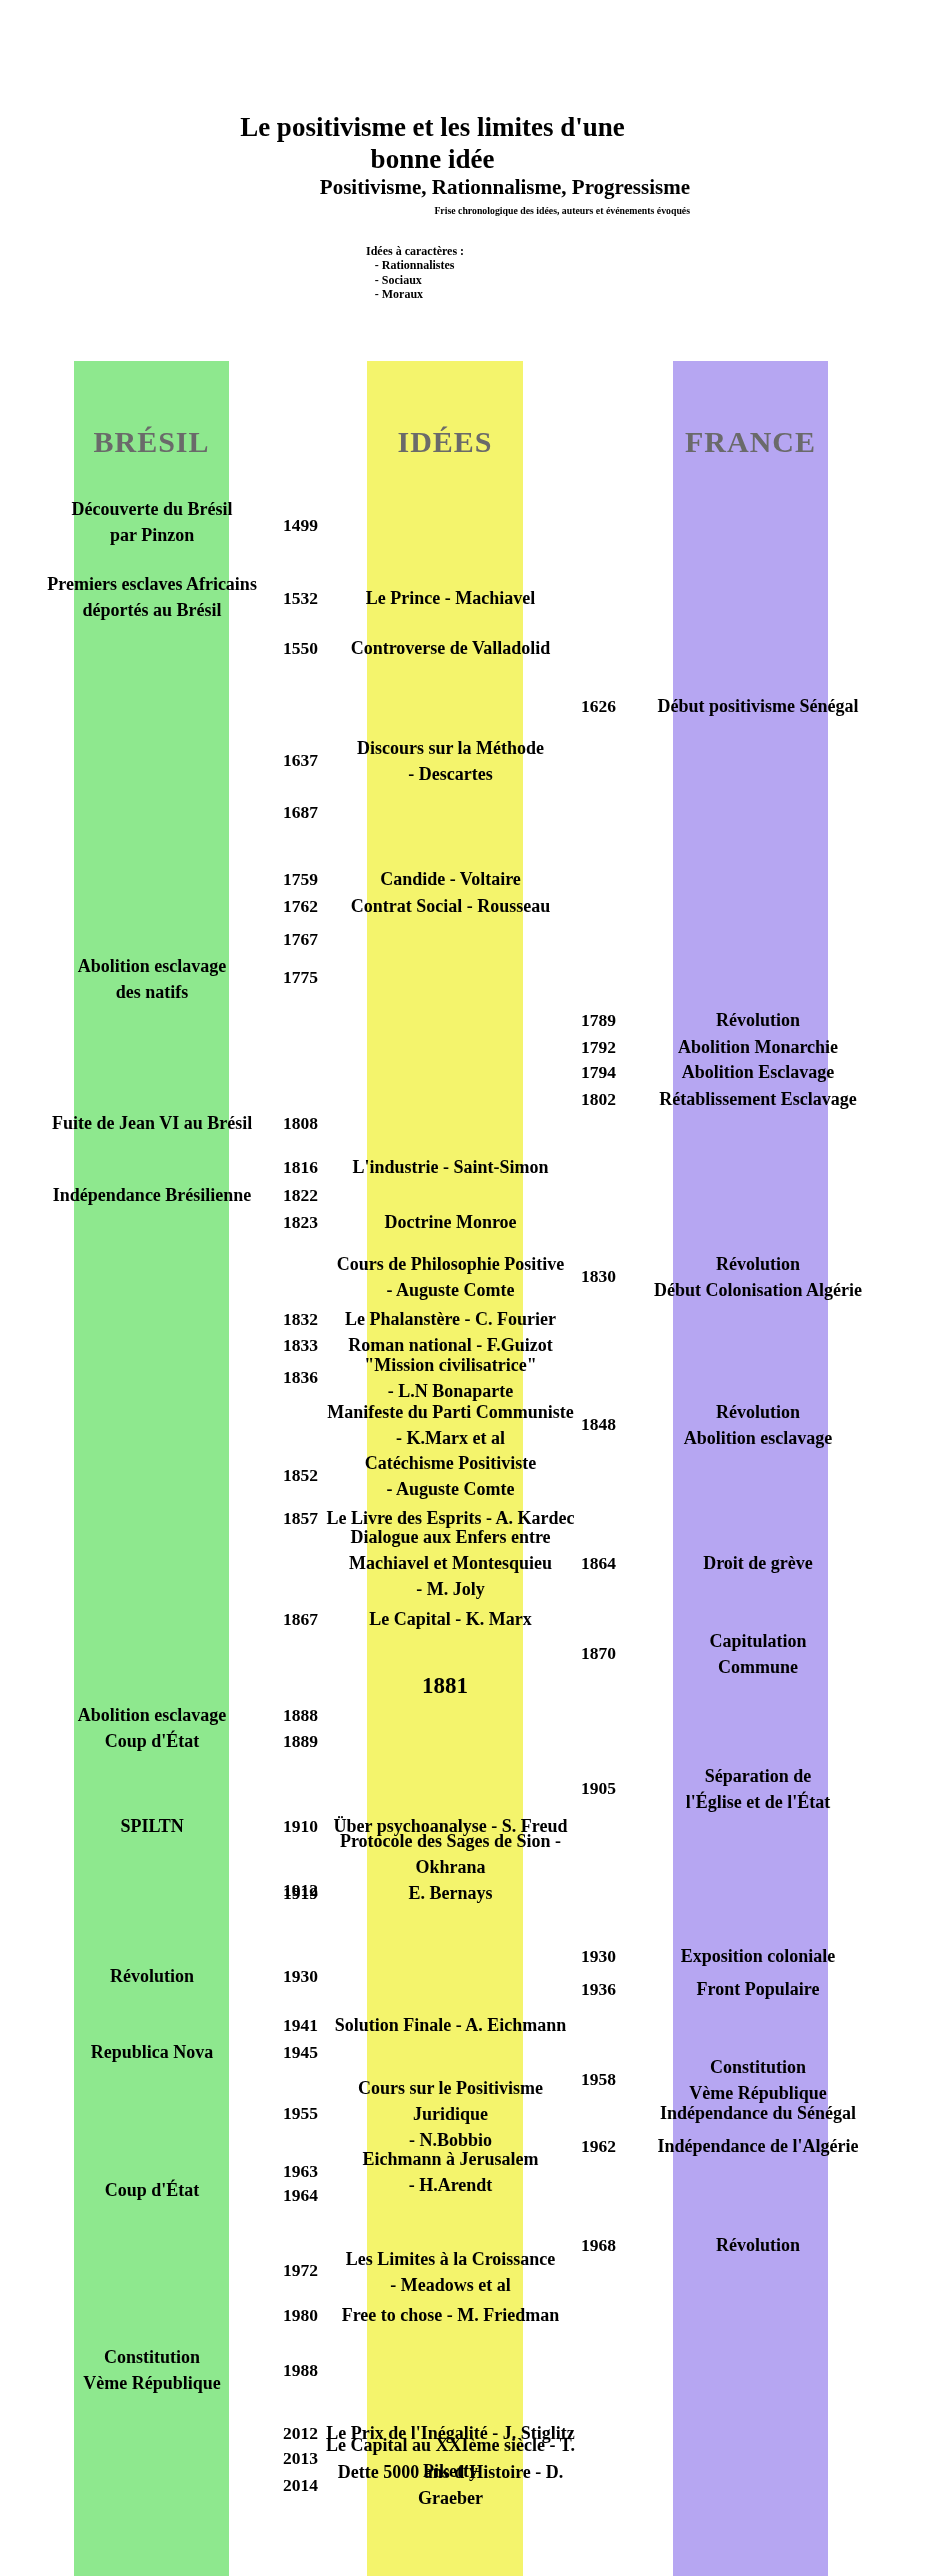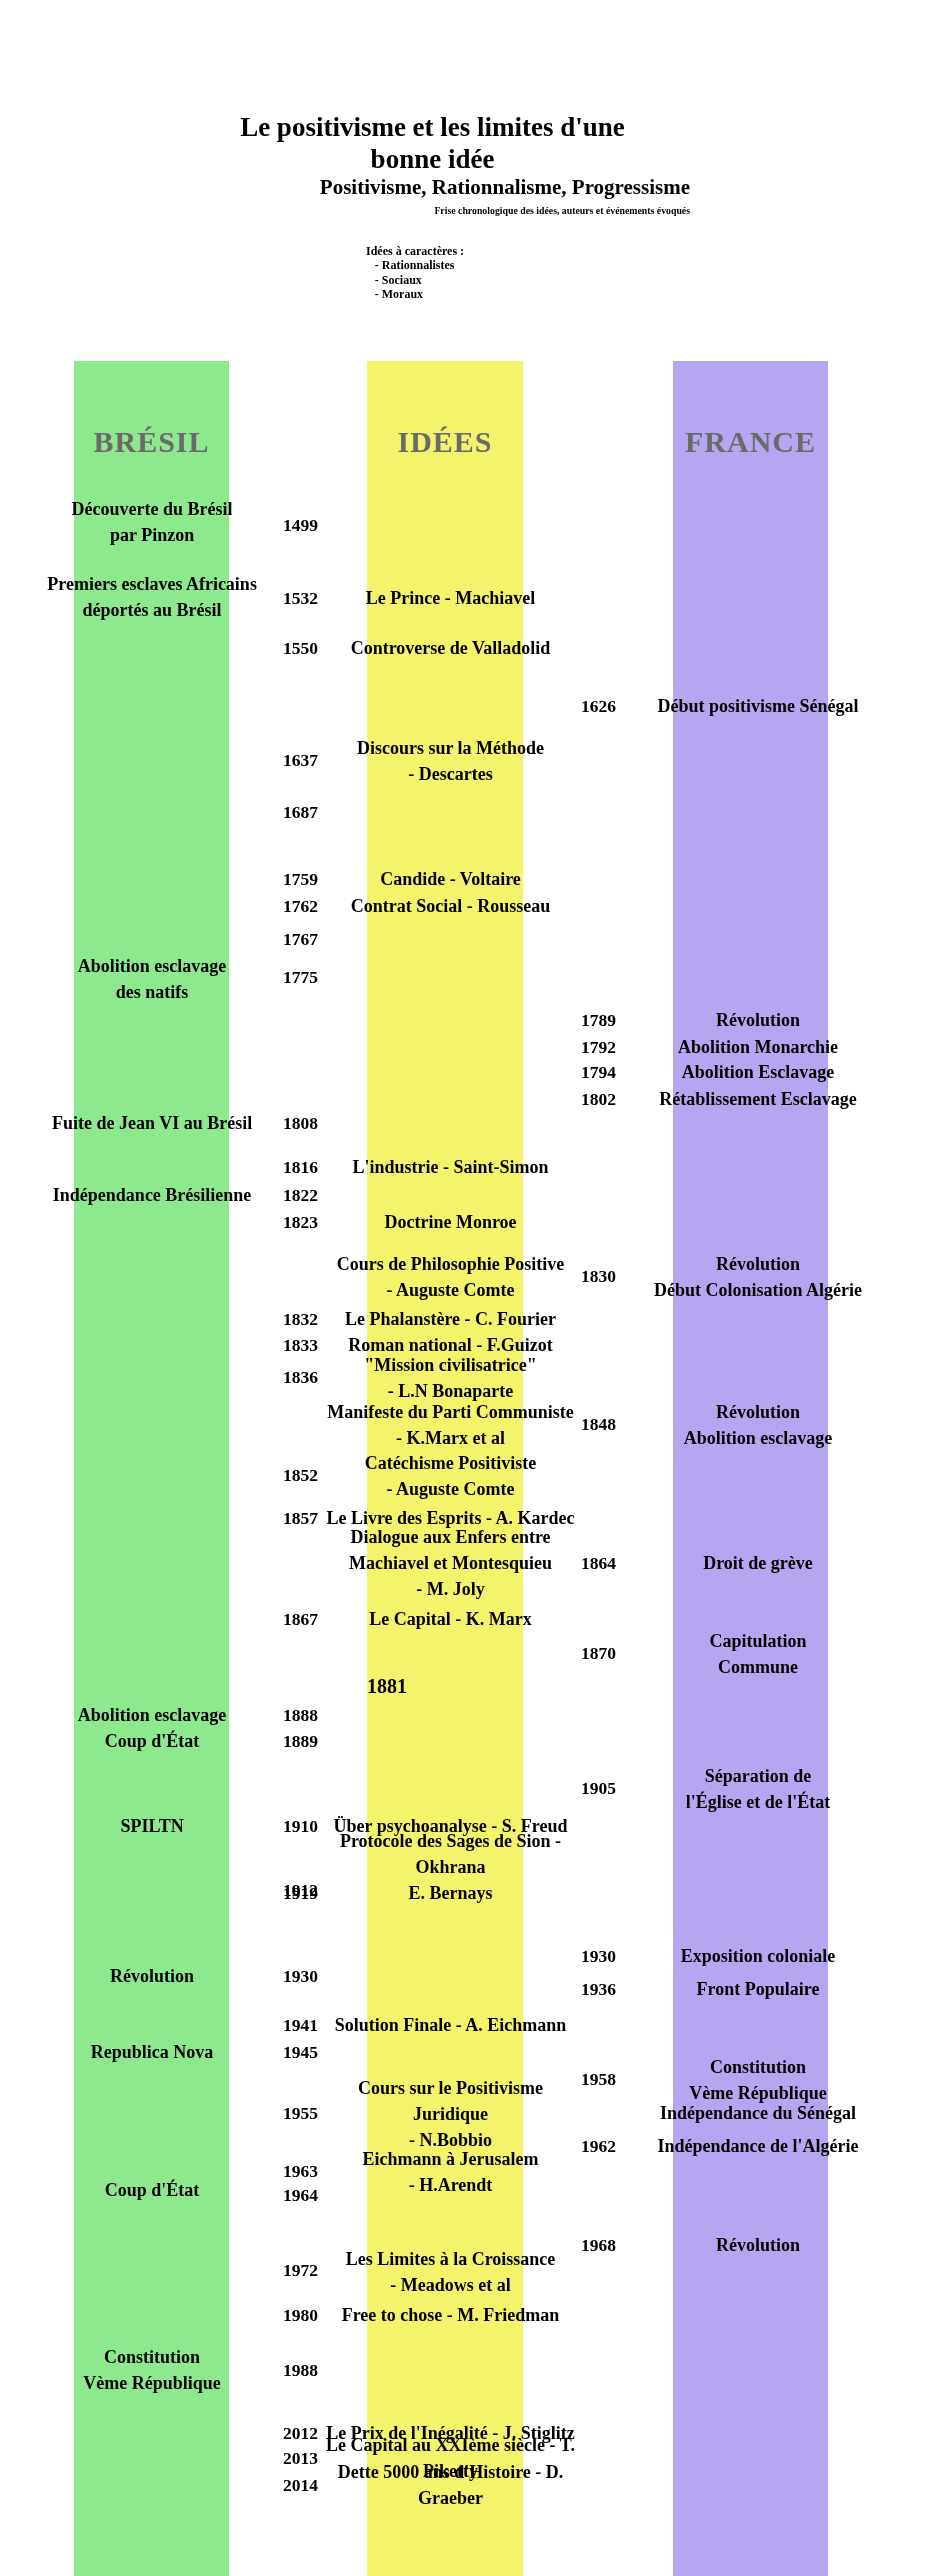--- a/index.html
+++ b/index.html
@@ -42,21 +42,21 @@
   }
   .legend .li { padding-left:8.8px; }
 
   
   .yl,.yr,.yc {
     position:absolute; transform:translateY(-50%);
     font-weight:bold; font-size:17.5px; white-space:nowrap;
   }
   .yl { left:283px; }
   .yr { left:581px; }
-  .yc { left:367px; width:156px; text-align:left; font-size:20px; }
+  .yc { left:367px; width:156px; text-align:center; font-size:23px; }
 
   
   .ev {
     position:absolute; transform:translateY(-50%);
     font-weight:bold; font-size:18px; line-height:1.45;
     text-align:center; white-space:pre-line;
   }
   .ev.b { left:20.6px;   width:263px; }
   .ev.i { left:319px;  width:263px; }
   .ev.f { left:629px; width:258px; }

